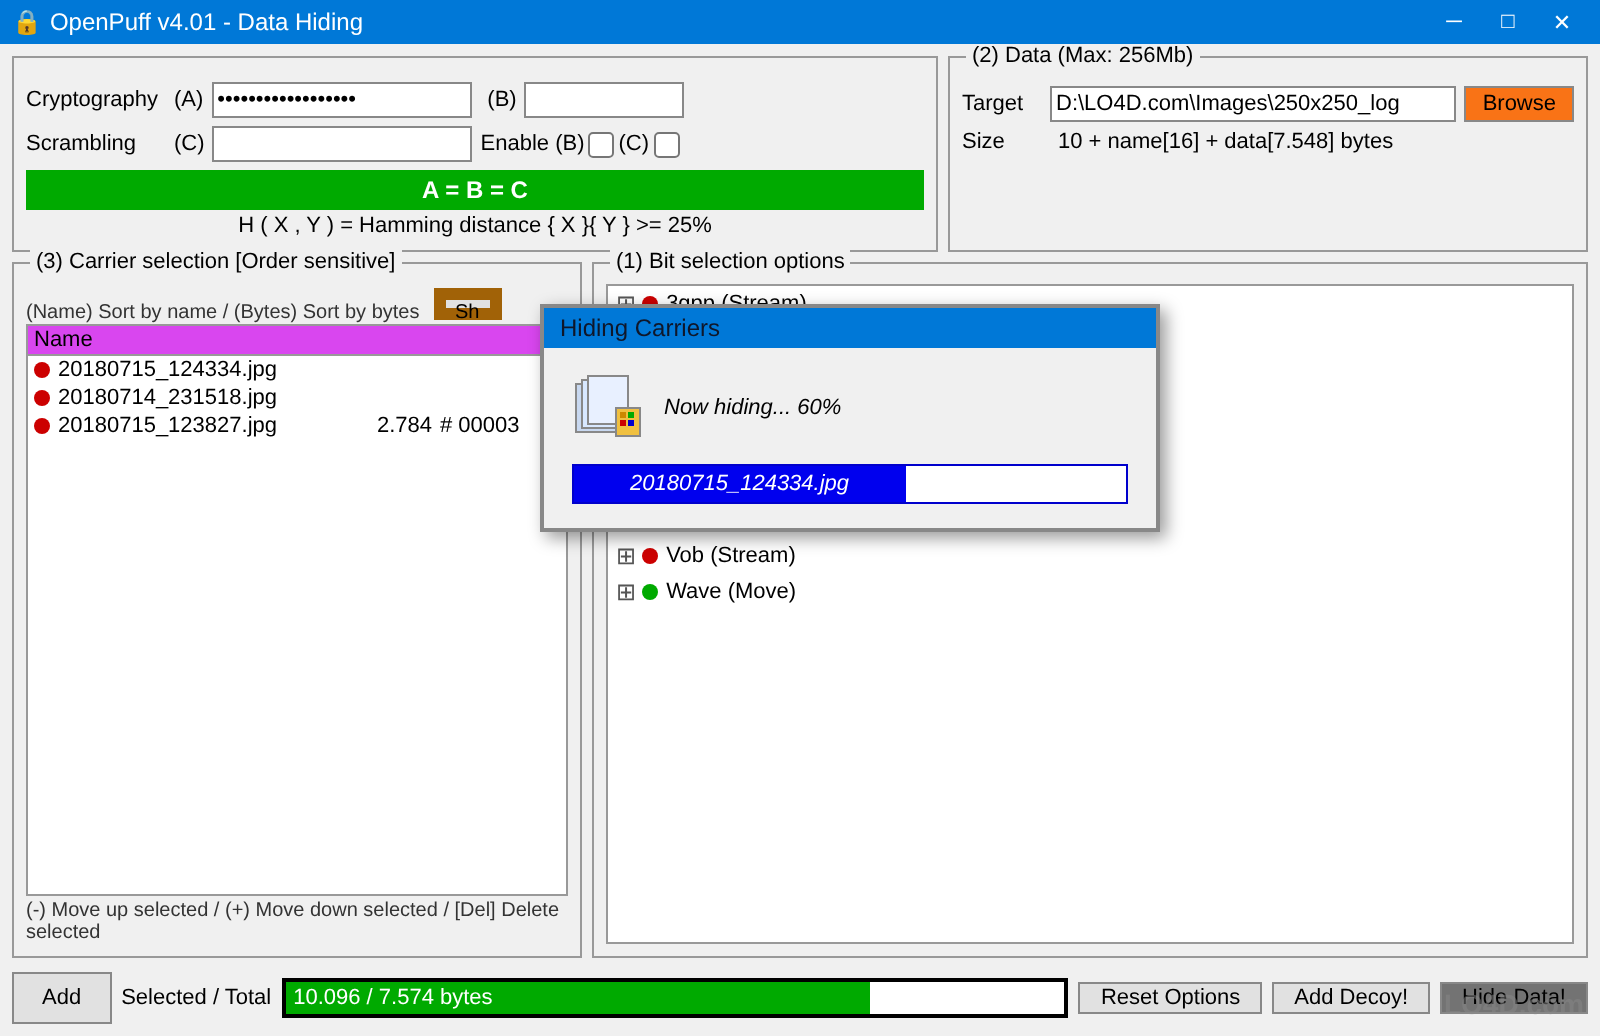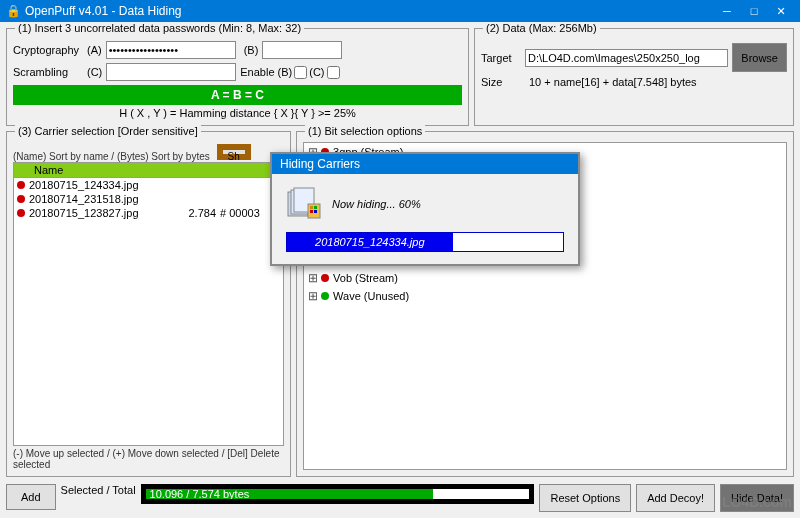--- a/index.html
+++ b/index.html
@@ -133,24 +133,24 @@
     }
     .data-input {
       flex: 1;
       height: 18px;
       border: 1px solid #888;
       background: white;
       font-size: 11px;
       padding: 0 2px;
     }
     .browse-btn {
-      height: 29px;
+      height: 18px;
       padding: 0 8px;
       font-size: 11px;
-      background: #737373;
+      background: #f97316;
       border: 1px solid #888;
       cursor: pointer;
     }
     .size-text {
       font-size: 11px;
       margin-left: 4px;
     }
 
     .bottom-row {
       display: flex;
@@ -167,25 +167,25 @@
     .sort-btn {
       padding: 1px 5px;
       font-size: 10px;
       background: #e1e1e1;
       border: 6px solid #a16207;
       cursor: pointer;
       height: 16px;
     }
     .carrier-list-header {
       display: flex;
-      background: #84cc16;
+      background: #d946ef;
       border: 1px solid #999;
       border-bottom: none;
       font-size: 11px;
-      padding: 1px 20px;
+      padding: 1px 3px;
     }
     .col-name { flex: 1; }
     .col-bytes { width: 50px; text-align: right; padding-right: 4px; }
     .col-status { width: 60px; }
 
     .carrier-list {
       flex: 1;
       border: 1px solid #999;
       background: white;
       overflow-y: auto;
@@ -252,53 +252,54 @@
       width: 8px;
       height: 8px;
       border-radius: 50%;
       background: #00aa00;
       margin-right: 4px;
       flex-shrink: 0;
     }
 
     .bottom-bar {
       display: flex;
+      align-items: center;
       gap: 5px;
       flex: 0 0 auto;
       padding-top: 2px;
     }
     .add-btn {
       height: 26px;
       padding: 0 14px;
       font-size: 11px;
       background: #e1e1e1;
       border: 1px solid #888;
       cursor: pointer;
     }
     .selected-label {
       font-size: 11px;
     }
     .progress-bar-container {
       flex: 1;
       height: 20px;
-      border: 5px solid #000000;
+      border: 2px solid #000000;
       background: white;
       overflow: hidden;
     }
     .progress-bar-fill {
       height: 100%;
       background: #00aa00;
       display: flex;
       align-items: center;
       padding-left: 4px;
       font-size: 11px;
       color: white;
     }
     .reset-btn, .decoy-btn, .hide-btn {
-      height: 28px;
+      height: 16px;
       padding: 0 10px;
       font-size: 11px;
       background: #e1e1e1;
       border: 1px solid #888;
       cursor: pointer;
     }
     .hide-btn {
       background: #737373;
     }
     .dialog {
@@ -306,21 +307,21 @@
       top: 130px;
       left: 270px;
       width: 310px;
       background: #f0f0f0;
       border: 2px solid #888;
       box-shadow: 3px 3px 8px rgba(0,0,0,0.4);
       pointer-events: all;
     }
     .dialog-title {
       background: #0078d7;
-      color: #ffffff;
+      color: #0f172a;
       padding: 3px 8px;
       font-size: 12px;
       display: flex;
       align-items: flex-end;
     }
     .dialog-body {
       padding: 12px 14px;
       font-style: italic;
     }
     .dialog-row {
@@ -373,21 +374,20 @@
     <button class="title-btn">□</button>
     <button class="title-btn close">✕</button>
   </div>
 </div>
 
 <div class="main-window" style="position:relative;">
 
   <div class="top-row">
 
     <div class="group-box passwords-box">
-      <span class="group-title">(1) Insert 3 uncorrelated data passwords (Min: 8, Max: 32)</span>
       <div style="margin-top:8px;">
         <div class="form-row">
           <span class="form-label">Cryptography</span>
           <span style="font-size:11px;">(A)</span>
           <input class="form-input pw-a" type="password" value="******************" style="">
           <span class="label-b">(B)</span>
           <input class="form-input pw-b" type="password" style="">
         </div>
         <div class="form-row">
           <span class="form-label">Scrambling</span>
@@ -498,21 +498,21 @@
           <span>Tga (Image)</span>
         </div>
         <div class="bit-item">
           <span class="bit-plus">⊞</span>
           <div class="bit-icon-r"></div>
           <span>Vob (Stream)</span>
         </div>
         <div class="bit-item">
           <span class="bit-plus">⊞</span>
           <div class="bit-icon-g"></div>
-          <span>Wave (Unused)</span>
+          <span>Wave (Move)</span>
         </div>
       </div>
     </div>
   </div>
 
   <div class="bottom-bar">
     <button class="add-btn">Add</button>
     <span class="selected-label">Selected / Total</span>
     <div class="progress-bar-container">
       <div class="progress-bar-fill" style="width:75%;">

